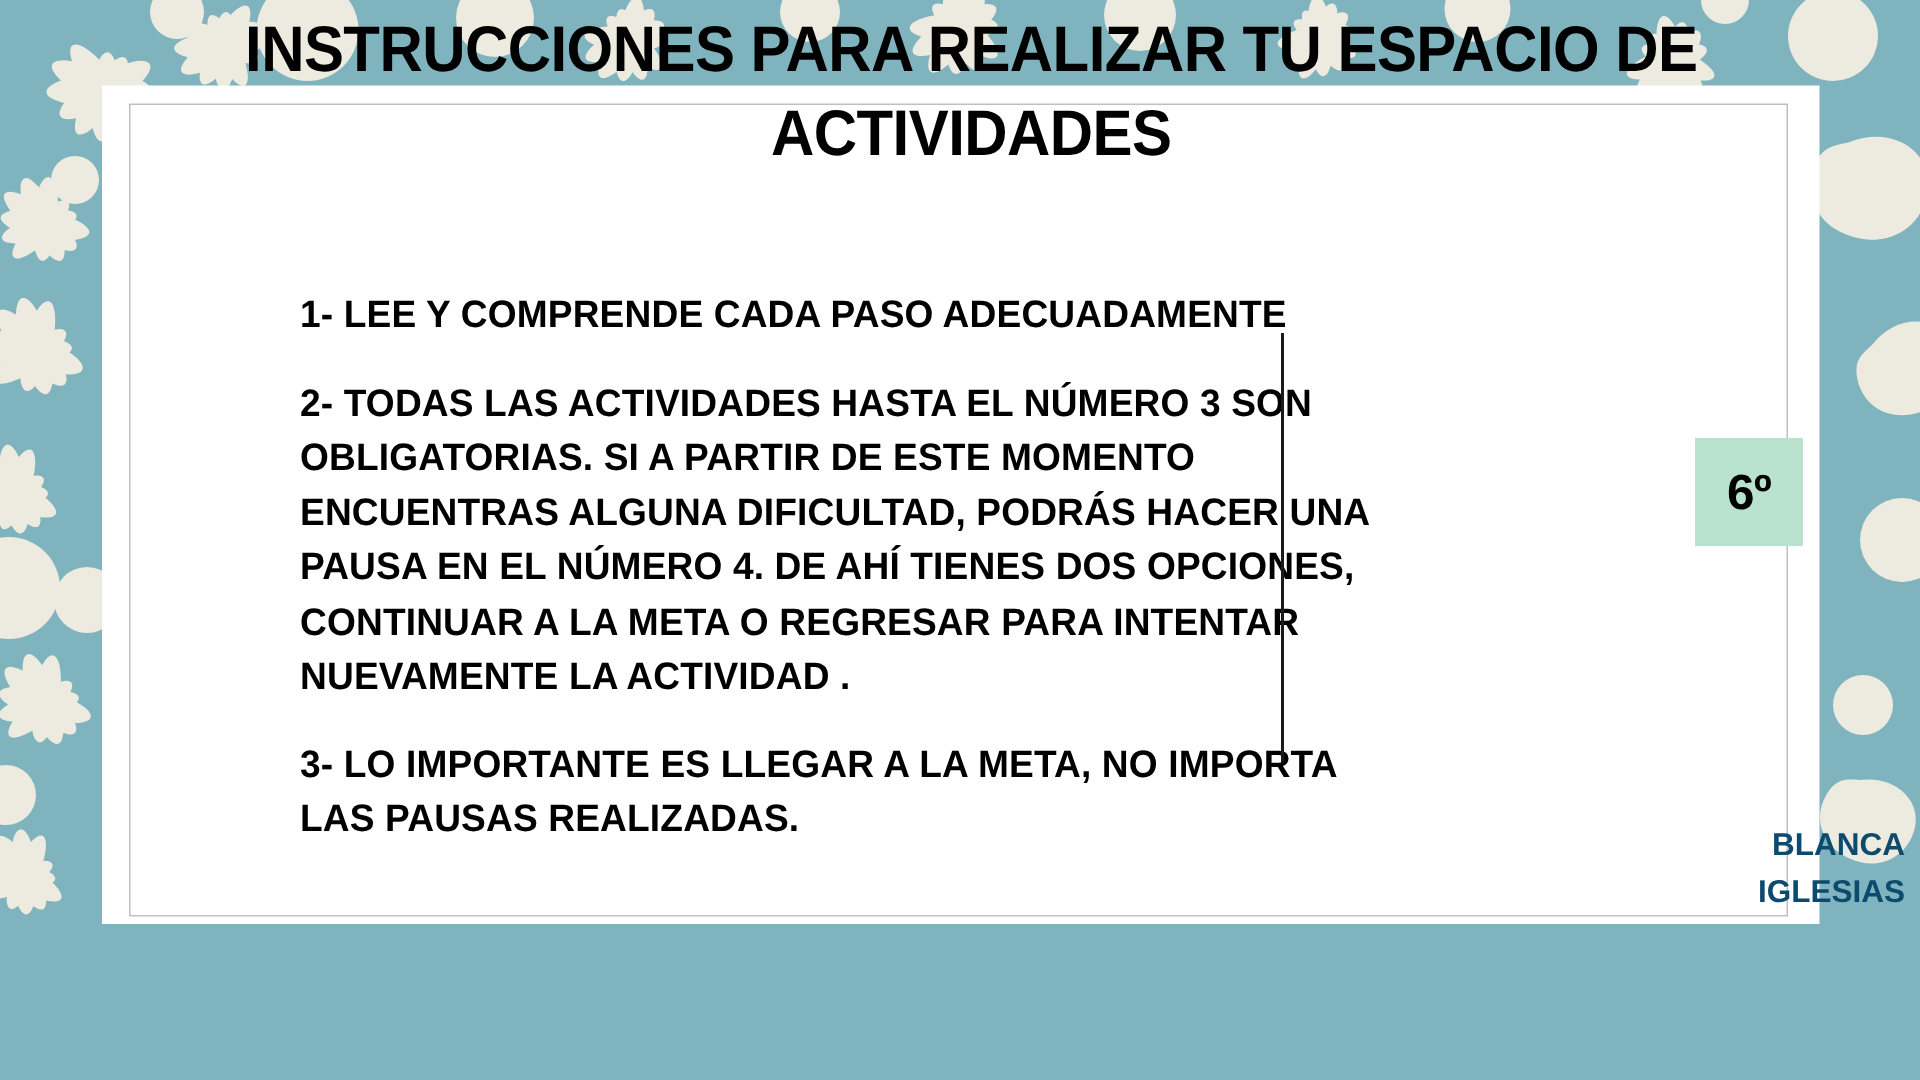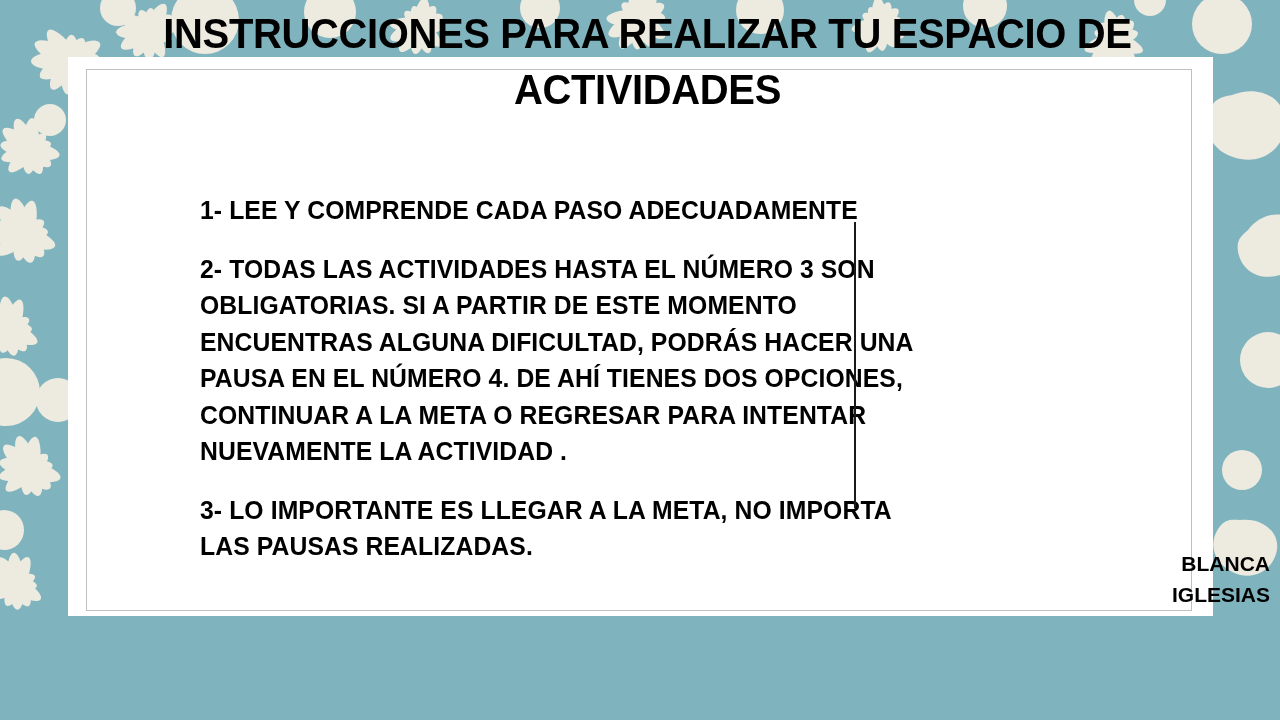--- a/index.html
+++ b/index.html
@@ -95,21 +95,21 @@
     color:#000;font-weight:bold;font-size:33px;
     line-height:1;letter-spacing:-0.5px;
     transform:translateY(-1px);
   }
 
   
   #signature{
     position:absolute;
     right:10px;bottom:6px;
     text-align:right;
-    color:#000000;
+    color:#0c4a6e;
     font-weight:bold;
     font-size:21px;
     line-height:31px;
     z-index:8;
     white-space:pre-line;
   }
 </style>
 </head>
 <body>
 
@@ -194,17 +194,20 @@
 ENCUENTRAS ALGUNA DIFICULTAD, PODRÁS HACER UNA
 PAUSA EN EL NÚMERO 4. DE AHÍ TIENES DOS OPCIONES,
 CONTINUAR A LA META O REGRESAR PARA INTENTAR
 NUEVAMENTE LA ACTIVIDAD .</p>
     <p class="para">3- LO IMPORTANTE ES LLEGAR A LA META, NO IMPORTA
 LAS PAUSAS REALIZADAS.</p>
   </div>
 
   <div id="cursor-line"></div>
 
+  <div id="grade-badge">
+    <span>6º</span>
+  </div>
 
   <div id="signature">BLANCA
 IGLESIAS</div>
 
 </div>
 
 </body></html>

